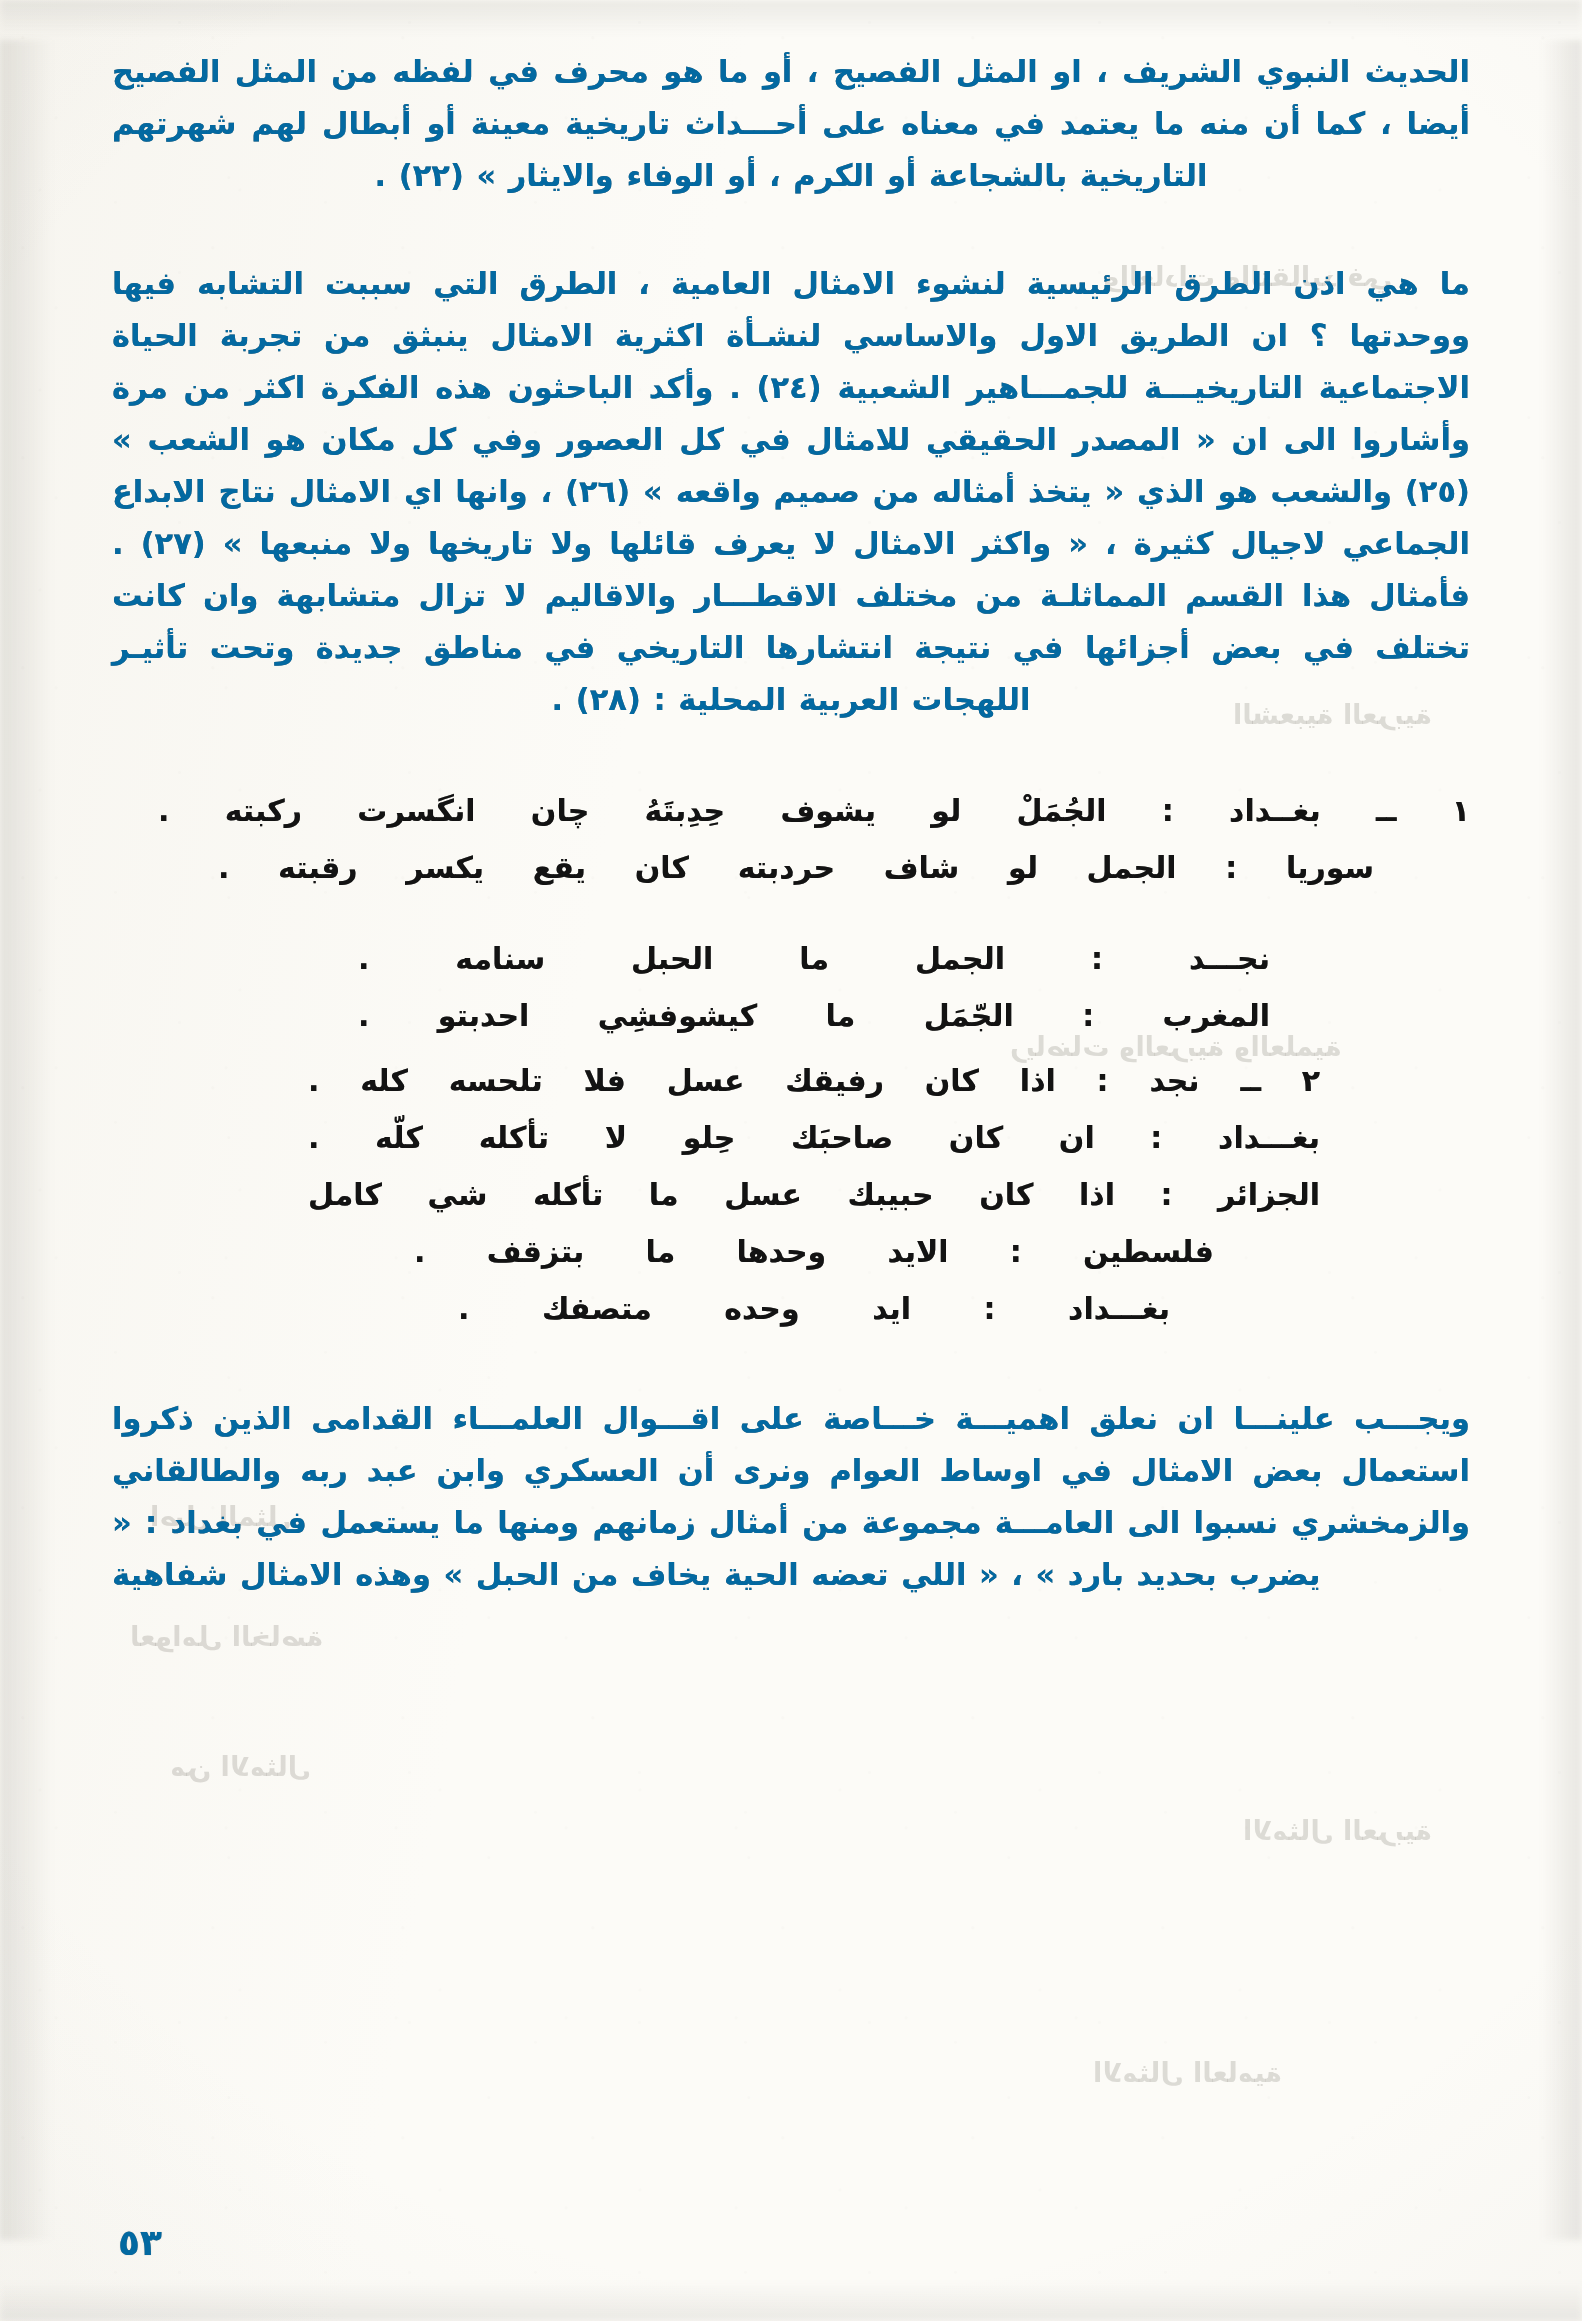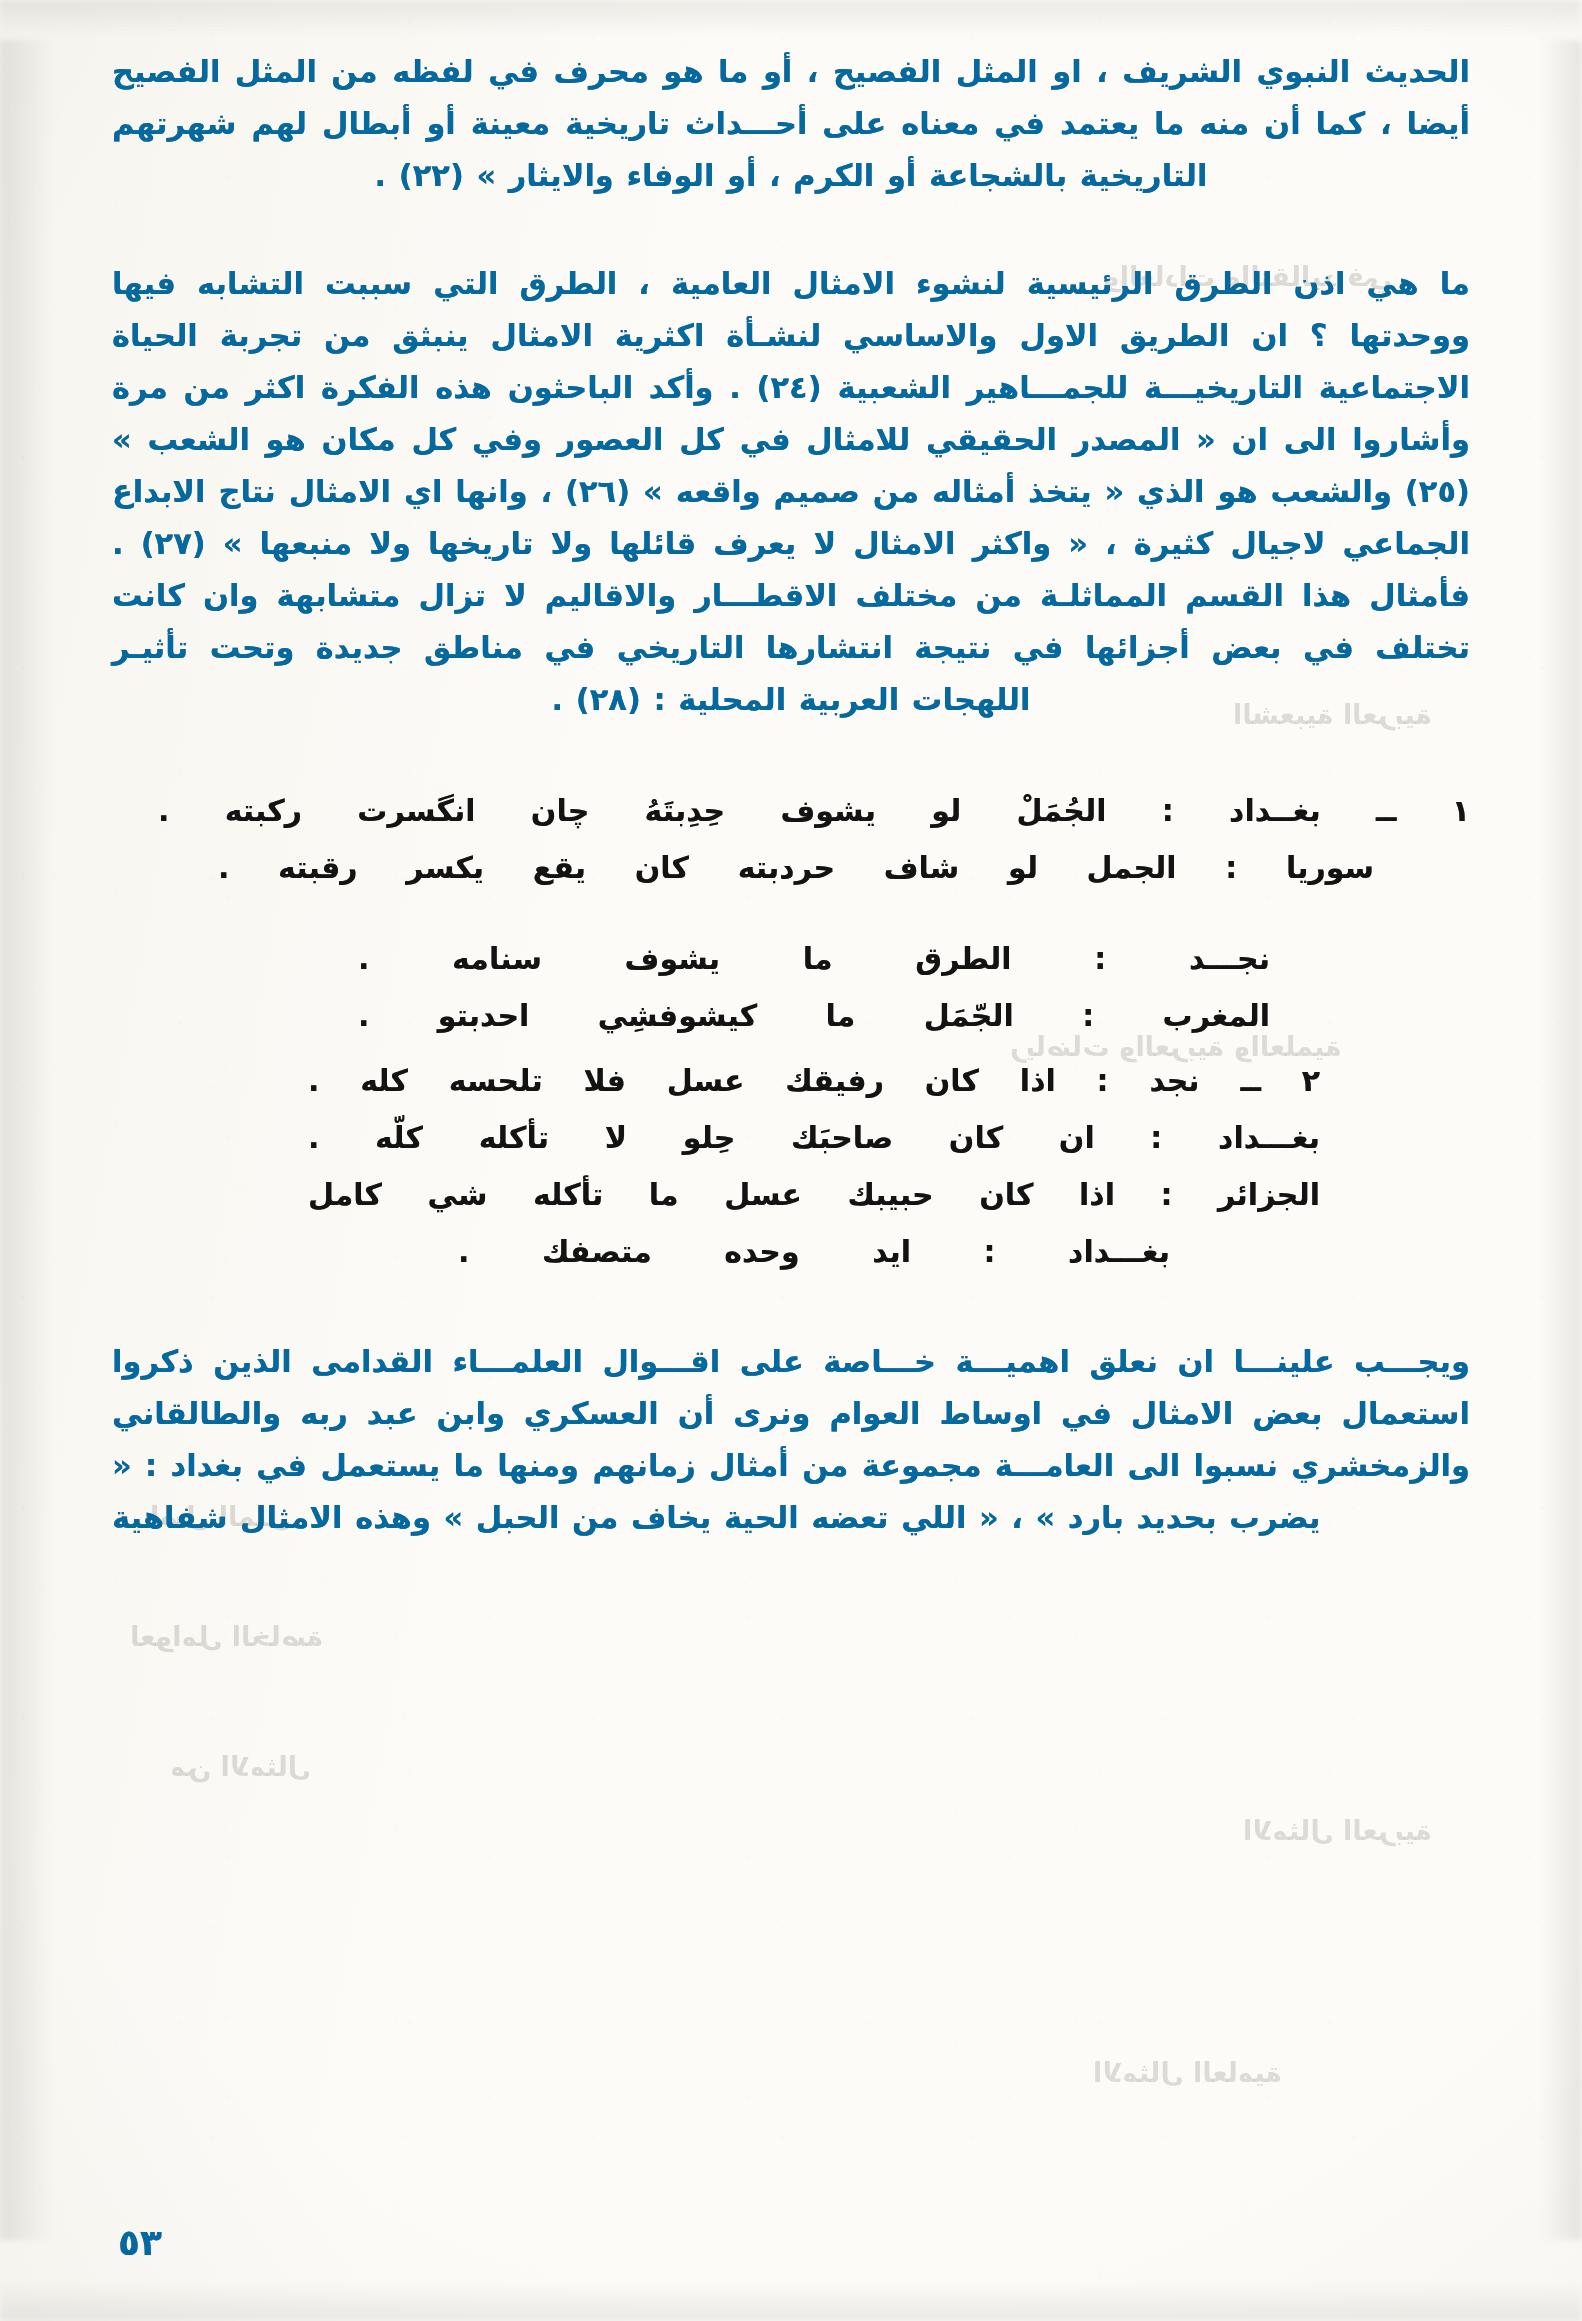--- a/index.html
+++ b/index.html
@@ -203,26 +203,27 @@
     <div class="gap-lg"></div>
 
     <p class="ar para last-center">ما هي اذن الطرق الرئيسية لنشوء الامثال العامية ، الطرق التي سببت التشابه فيها ووحدتها ؟ ان الطريق الاول والاساسي لنشـأة اكثرية الامثال ينبثق من تجربة الحياة الاجتماعية التاريخيـــة للجمـــاهير الشعبية (٢٤) . وأكد الباحثون هذه الفكرة اكثر من مرة وأشاروا الى ان « المصدر الحقيقي للامثال في كل العصور وفي كل مكان هو الشعب » (٢٥) والشعب هو الذي « يتخذ أمثاله من صميم واقعه » (٢٦) ، وانها اي الامثال نتاج الابداع الجماعي لاجيال كثيرة ، « واكثر الامثال لا يعرف قائلها ولا تاريخها ولا منبعها » (٢٧) . فأمثال هذا القسم المماثلـة من مختلف الاقطـــار والاقاليم لا تزال متشابهة وان كانت تختلف في بعض أجزائها في نتيجة انتشارها التاريخي في مناطق جديدة وتحت تأثيـر اللهجات العربية المحلية : (٢٨) .</p>
 
     <div class="gap-lg"></div>
 
     <ul class="proverbs">
         <li class="ar proverb-line p-ind-0"><span>١ ــ </span><span>بغــداد : </span><span>الجُمَلْ لو يشوف حِدِبتَهُ چان انگسرت ركبته .</span></li>
         <li class="ar proverb-line p-ind-1"><span></span><span>سوريا : </span><span>الجمل لو شاف حردبته كان يقع يكسر رقبته .</span></li>
         <li style="height: 34px;"></li>
-        <li class="ar proverb-line p-ind-3"><span></span><span>نجـــد : </span><span>الطرق ما يشوف سنامه .</span></li>
+        <li class="ar proverb-line p-ind-3"><span></span><span>نجـــد : </span><span>الجمل ما الحبل سنامه .</span></li>
         <li class="ar proverb-line p-ind-3"><span></span><span>المغرب : </span><span>الجّمَل ما كيشوفشِي احدبتو .</span></li>
         <li style="height: 8px;"></li>
         <li class="ar proverb-line p-ind-2"><span>٢ ــ </span><span>نجد : </span><span>اذا كان رفيقك عسل فلا تلحسه كله .</span></li>
         <li class="ar proverb-line p-ind-2"><span></span><span>بغـــداد : </span><span>ان كان صاحبَك حِلو لا تأكله كلّه .</span></li>
         <li class="ar proverb-line p-ind-2"><span></span><span>الجزائر : </span><span>اذا كان حبيبك عسل ما تأكله شي كامل</span></li>
+        <li class="ar proverb-line p-ind-8"><span></span><span>فلسطين : </span><span>الايد وحدها ما بتزقف .</span></li>
         <li class="ar proverb-line p-ind-9"><span></span><span>بغـــداد : </span><span>ايد وحده متصفك .</span></li>
       </ul>
 
     <div class="gap-lg"></div>
 
     <p class="ar para last-left">ويجـــب علينـــا ان نعلق اهميـــة خـــاصة على اقـــوال العلمـــاء القدامى الذين ذكروا استعمال بعض الامثال في اوساط العوام ونرى أن العسكري وابن عبد ربه والطالقاني والزمخشري نسبوا الى العامـــة مجموعة من أمثال زمانهم ومنها ما يستعمل في بغداد : « يضرب بحديد بارد » ، « اللي تعضه الحية يخاف من الحبل » وهذه الامثال شفاهية</p>
 
   </div>
 
   <div class="page-number">٥٣</div>

